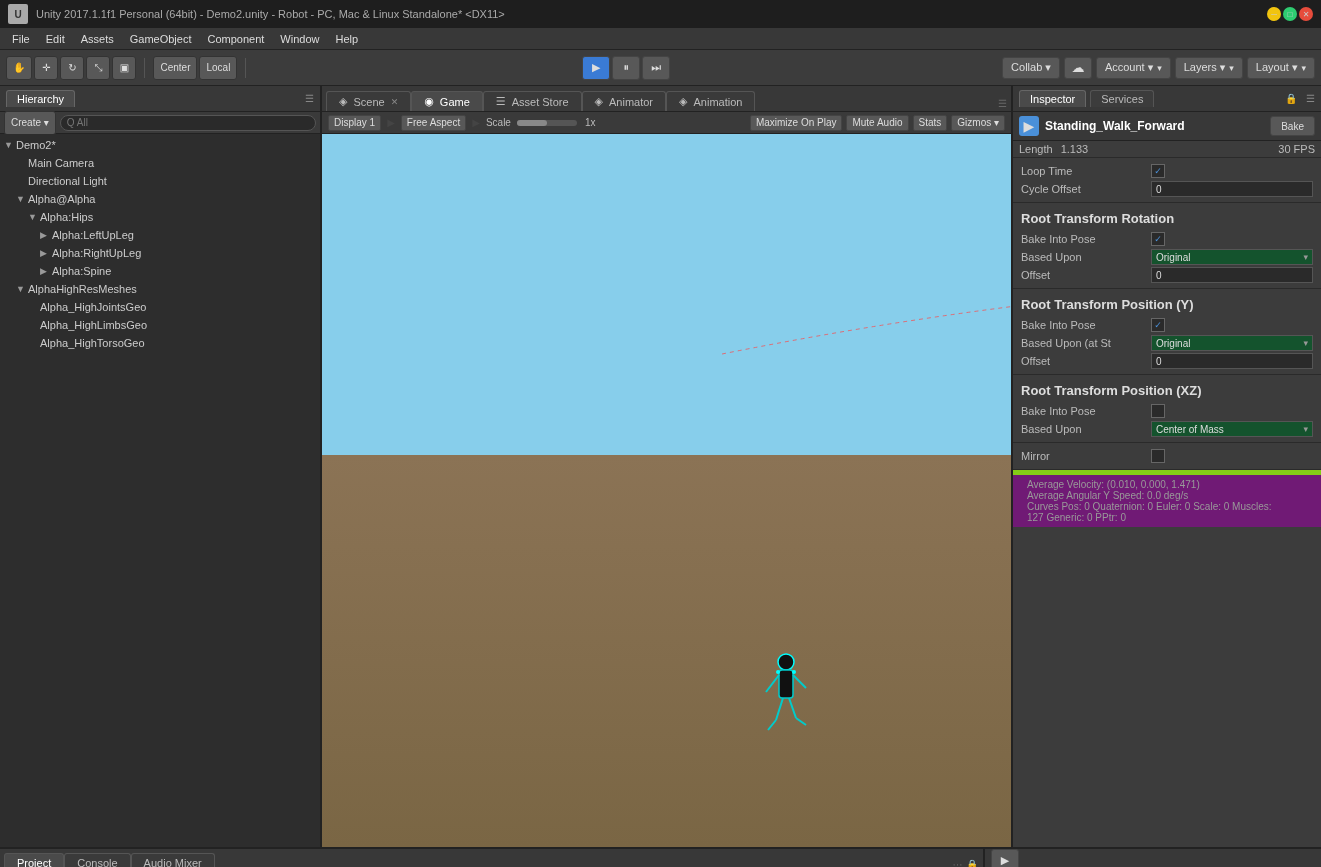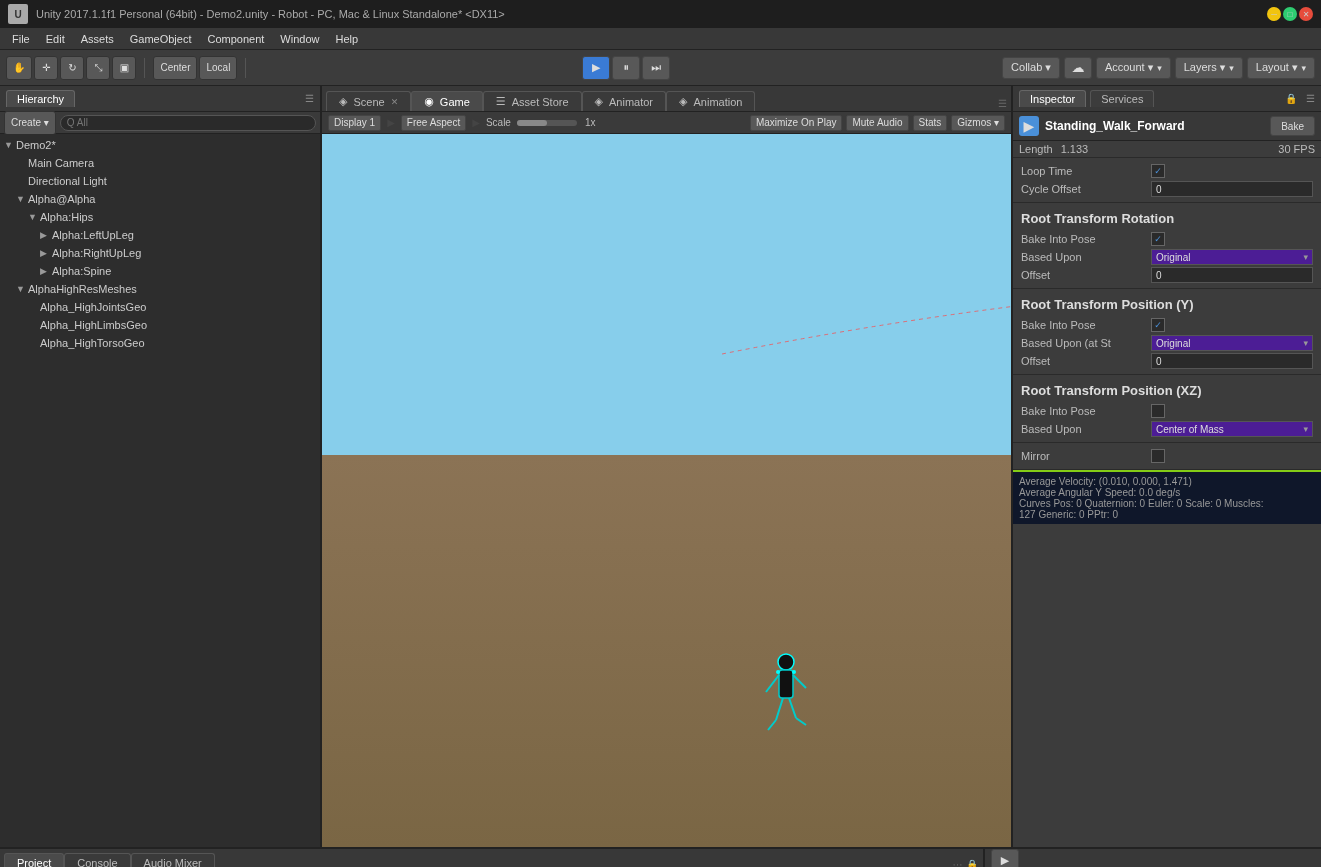--- a/index.html
+++ b/index.html
@@ -57,28 +57,28 @@
     #inspector { width: 310px; display: flex; flex-direction: column; border-left: 2px solid #222; }
     #inspector .panel-header { justify-content: space-between; }
     #inspector-content { flex: 1; background: #3c3c3c; overflow-y: auto; }
     .inspector-section { padding: 4px 8px; border-bottom: 1px solid #2a2a2a; }
     .insp-header { display: flex; align-items: center; justify-content: space-between; padding: 4px 0; }
     .insp-title { font-size: 13px; color: #ddd; font-weight: bold; }
     .insp-row { display: flex; align-items: center; height: 18px; padding: 1px 0; font-size: 11px; }
     .insp-label { width: 130px; color: #bbb; flex-shrink: 0; }
     .insp-checkbox { width: 14px; height: 14px; background: #2a2a2a; border: 1px solid #666; display: inline-flex; align-items: center; justify-content: center; font-size: 9px; color: #4a90d9; }
     .insp-input { flex: 1; height: 16px; background: #2a2a2a; border: 1px solid #555; color: #ddd; padding: 0 4px; font-size: 10px; }
-    .insp-dropdown { flex: 1; height: 16px; background: #4c1d95; border: 1px solid #555; color: #ddd; padding: 0 4px; font-size: 10px; display: flex; align-items: center; justify-content: space-between; cursor: pointer; }
+    .insp-dropdown { flex: 1; height: 16px; background: #14532d; border: 1px solid #555; color: #ddd; padding: 0 4px; font-size: 10px; display: flex; align-items: center; justify-content: space-between; cursor: pointer; }
     .insp-dropdown::after { content: '▾'; font-size: 9px; color: #999; }
     .anim-title-bar { display: flex; align-items: center; padding: 4px 6px; background: #383838; border-bottom: 1px solid #222; gap: 6px; }
     .anim-icon { width: 20px; height: 20px; background: #4a90d9; border-radius: 3px; display: flex; align-items: center; justify-content: center; font-size: 14px; }
     .anim-name { font-size: 12px; font-weight: bold; color: #fff; flex: 1; }
     .open-btn { height: 20px; background: #585858; border: 1px solid #444; border-radius: 3px; color: #ddd; font-size: 10px; cursor: pointer; padding: 0 10px; }
     .length-row { display: flex; align-items: center; justify-content: space-between; padding: 2px 6px; font-size: 11px; color: #bbb; border-bottom: 1px solid #2a2a2a; }
-    .stats-area { padding: 4px 6px; font-size: 10px; color: #999; background: #0f172a; border-top: 2px solid #84cc16; }
+    .stats-area { padding: 4px 14px; font-size: 10px; color: #999; background: #701a75; border-top: 5px solid #84cc16; }
 
     
     #bottom { height: 310px; display: flex; border-top: 2px solid #222; }
 
     
     #project { width: 985px; display: flex; flex-direction: column; border-right: 2px solid #222; }
     #project-tabs { height: 24px; background: #383838; display: flex; align-items: flex-end; padding: 0 4px; border-bottom: 1px solid #222; }
 
     
     #anim-preview { flex: 1; background: #2a2a2a; display: flex; flex-direction: column; }

